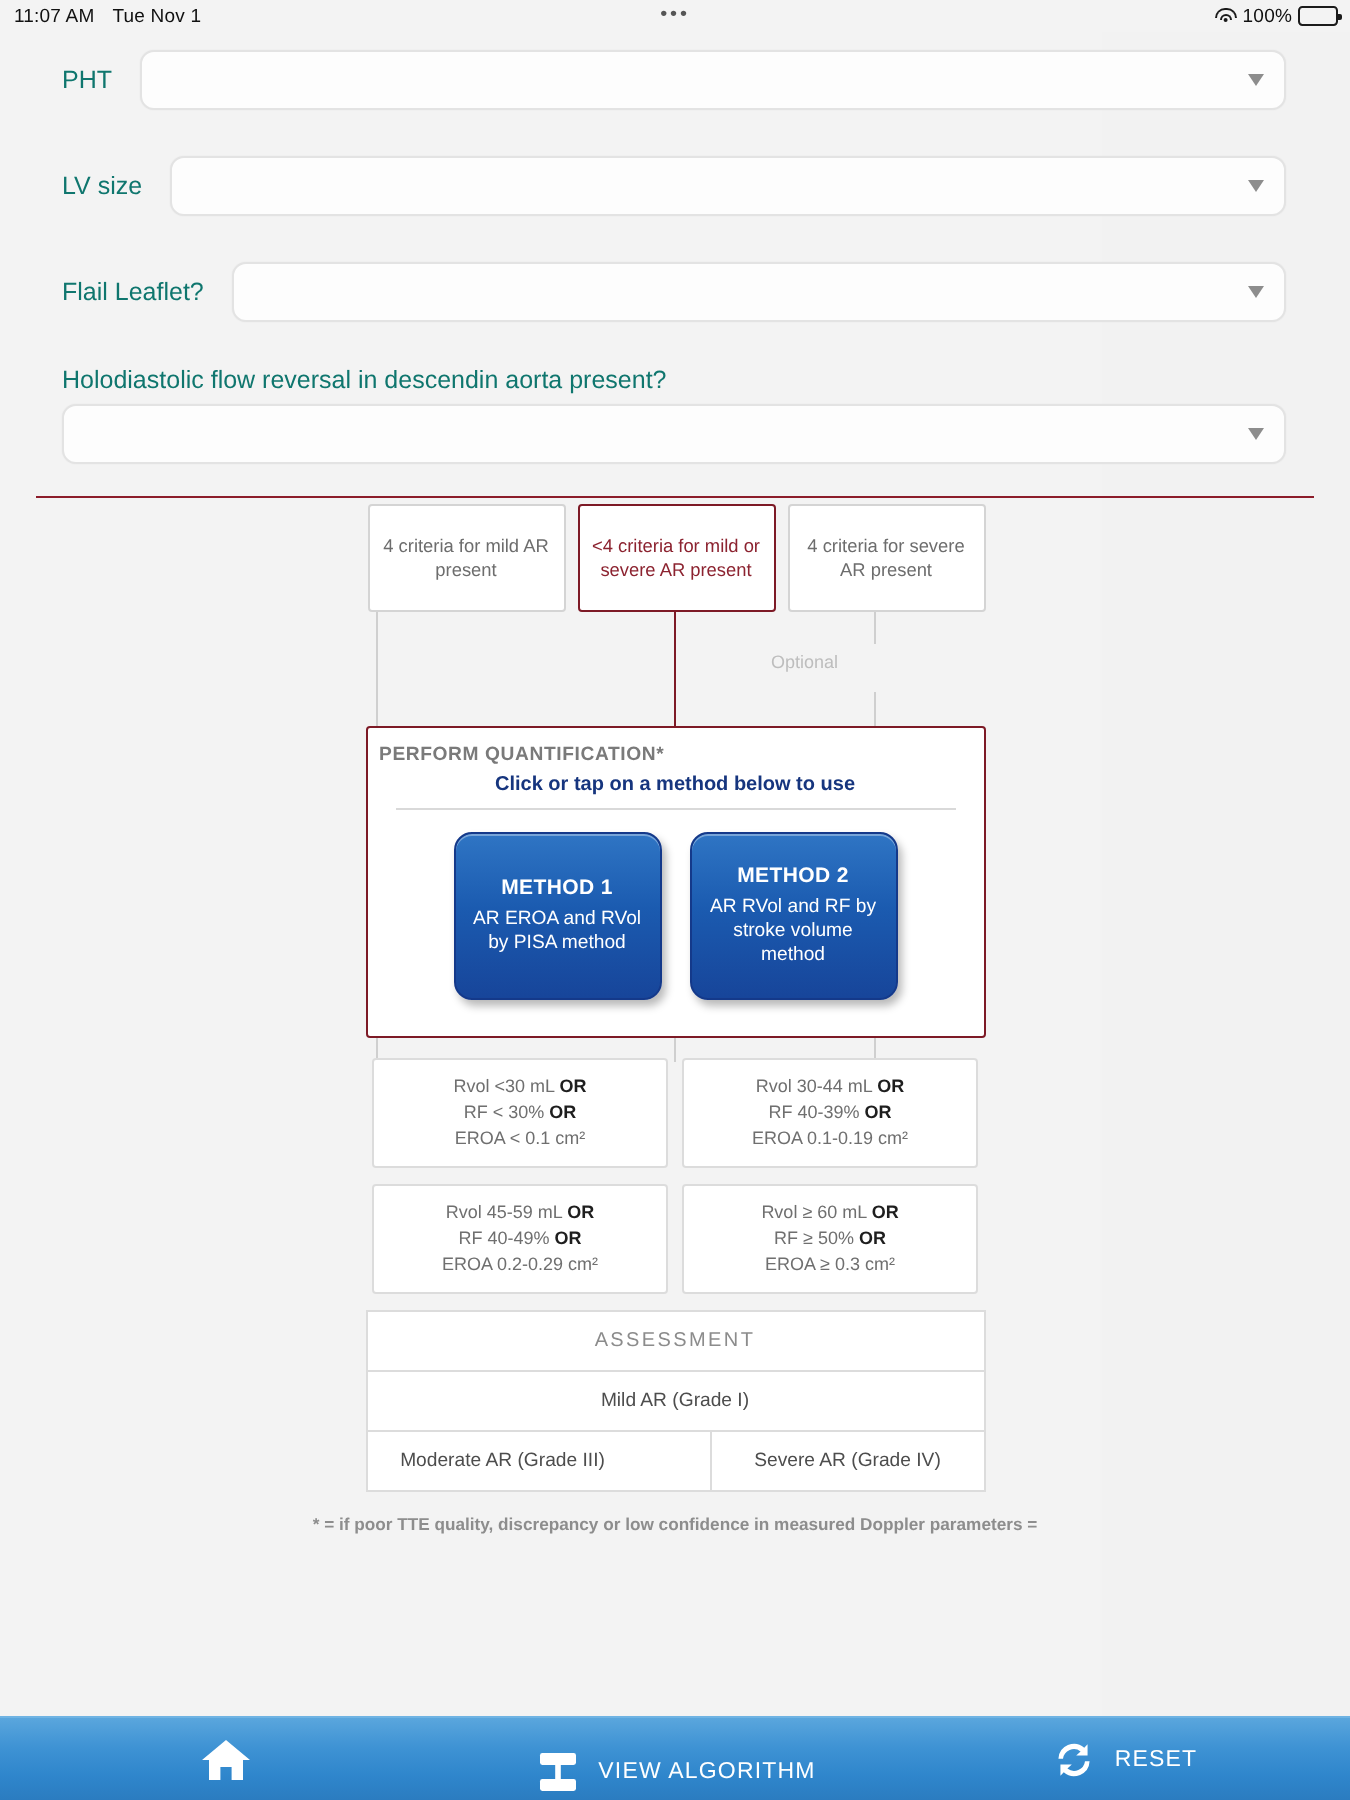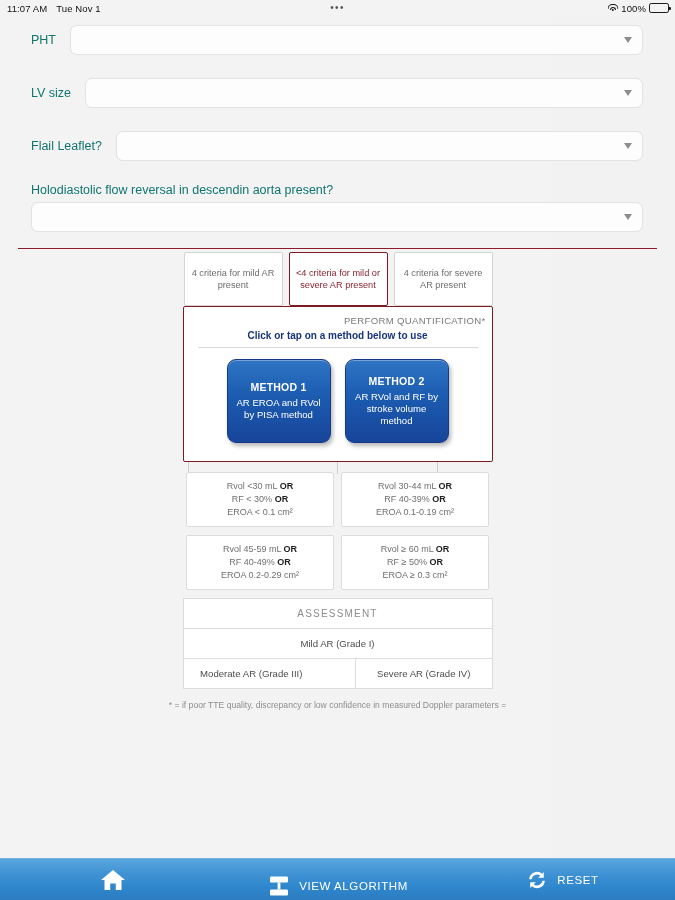--- a/index.html
+++ b/index.html
@@ -66,21 +66,21 @@
 
   .connectors { position: relative; height: 57px; }
   .vline { position: absolute; width: 1px; background: #cfcfcf; }
   .vline.red { background: #7d1a26; width: 1.6px; }
   .opt-label { position: absolute; left: 203px; top: 20px; font-size: 9px; color: #bdbdbd; }
 
   .quant-panel {
     border: 1.4px solid #7d1a26; background: #fff; border-radius: 2px;
     padding: 8px 6px 12px 6px; position: relative; z-index: 2;
   }
-  .quant-title { text-align: right; font-size: 9.6px; color: #7a7a7a; letter-spacing: .3px; }
+  .quant-title { text-align: left; font-size: 9.6px; color: #7a7a7a; letter-spacing: .3px; font-weight: bold; }
   .quant-sub { text-align: center; font-size: 10px; color: #16357e; font-weight: bold; margin-top: 4px; }
   .quant-rule { border-top: 1px solid #d9d9d9; margin: 6px 8px 0 8px; }
 
   .methods { display: flex; gap: 14px; justify-content: center; margin-top: 11px; padding-bottom: 6px;}
   .method-btn {
     width: 104px; min-height: 84px; border-radius: 9px;
     background: linear-gradient(180deg, #2f75c4 0%, #1b5bb0 45%, #17459a 100%);
     border: 1.4px solid #14398a;
     box-shadow: 2px 3px 4px rgba(0,0,0,.28), inset 0 1px 0 rgba(255,255,255,.35);
     color: #fff; text-align: center;
@@ -101,21 +101,21 @@
 
   .assess {
     border: 1px solid #dcdcdc; background: #fff; margin-top: 5px;
   }
   .assess-head { text-align: center; font-size: 10px; color: #8c8c8c; letter-spacing: 1.2px; padding: 9px 0; border-bottom: 1px solid #dcdcdc;}
   .assess-row { display: flex; border-bottom: 1px solid #dcdcdc; }
   .assess-row:last-child { border-bottom: none; gap: 36px; }
   .assess-cell { flex: 1; text-align: center; font-size: 9.6px; color: #4d4d4d; padding: 9px 2px; }
   .assess-cell + .assess-cell { border-left: 1px solid #dcdcdc; }
 
-  .footnote { text-align: center; font-size: 8.6px; color: #8d8d8d; margin-top: 11px; }
+  .footnote { text-align: center; font-size: 8.6px; color: #8d8d8d; margin-top: 11px; font-weight: bold; }
 
   
   .toolbar {
     position: absolute; left: 0; bottom: 0; width: 675px; height: 42px;
     background: linear-gradient(180deg, #5aa6dd 0%, #3f93d4 35%, #2f86cc 70%, #2b7cc0 100%);
     border-top: 1px solid #6fb3e3;
     display: flex; align-items: center;
   }
   .tb-item { display: flex; align-items: center; justify-content: center; gap: 9px; color: #fff; }
   .tb-home { width: 226px; }
@@ -179,20 +179,27 @@
 
   <div class="algo">
     <div class="algo-inner">
 
       <div class="top-row">
         <div class="top-box">4 criteria for mild AR present</div>
         <div class="top-box sel">&lt;4 criteria for mild or severe AR present</div>
         <div class="top-box">4 criteria for severe AR present</div>
       </div>
 
+      <div class="connectors">
+        <div class="vline" style="left:5px; top:0; height:57px;"></div>
+        <div class="vline red" style="left:154px; top:0; height:57px;"></div>
+        <div class="vline" style="left:254px; top:0; height:16px;"></div>
+        <div class="vline" style="left:254px; top:40px; height:17px;"></div>
+        <div class="opt-label">Optional</div>
+      </div>
 
       <div class="quant-panel">
         <div class="quant-title">PERFORM QUANTIFICATION*</div>
         <div class="quant-sub">Click or tap on a method below to use</div>
         <div class="quant-rule"></div>
         <div class="methods">
           <div class="method-btn">
             <span class="method-title">METHOD 1</span>
             <span class="method-desc">AR EROA and RVol by PISA method</span>
           </div>

